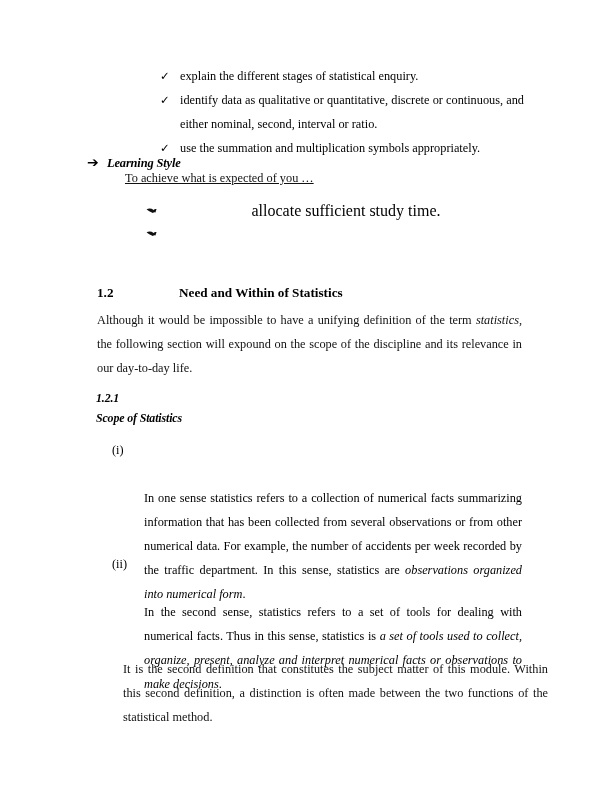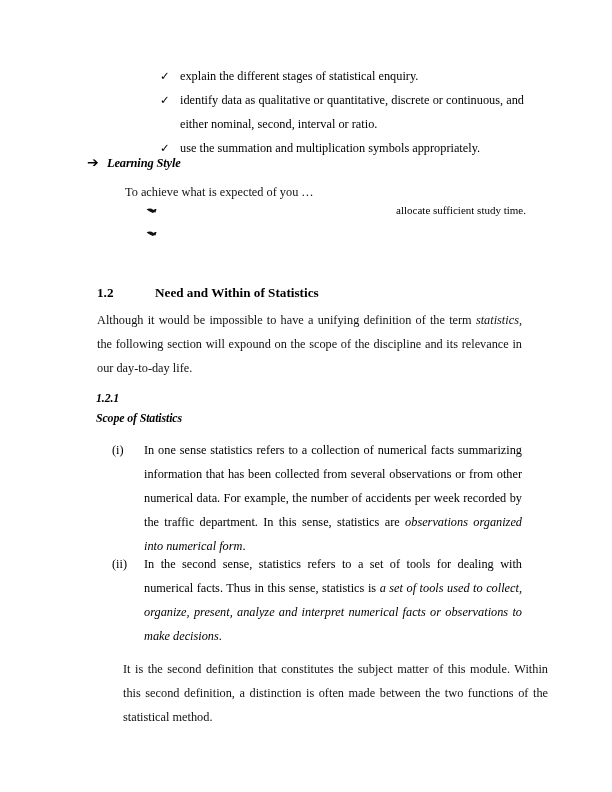--- a/index.html
+++ b/index.html
@@ -82,23 +82,23 @@
   
   .pointer-list {
     position: absolute;
     left: 146px;
     top: 199px;
     width: 380px;
   }
   .pointer-item {
     position: relative;
     padding-left: 20px;
-    font-size: 11px;
+    font-size: 16px;
     line-height: 23px;
-    text-align: right;
+    text-align: center;
   }
   .pointer-item > .mark {
     position: absolute;
     left: 0;
     top: 0;
     line-height: 23px;
     font-family: "DejaVu Sans", sans-serif;
     font-size: 10px;
   }
   .pointer-glyph {
@@ -112,20 +112,21 @@
   
   .section-heading {
     position: absolute;
     left: 97px;
     top: 283px;
     display: flex;
     align-items: baseline;
     font-weight: bold;
     font-size: 13.2px;
     line-height: 20px;
+    gap: 24px;
   }
   .section-heading .sec-num { width: 58px; flex: none; }
 
   
   .subsection-heading {
     position: absolute;
     left: 96px;
     top: 388px;
     display: flex;
     align-items: baseline;
@@ -151,20 +152,21 @@
     position: absolute;
     left: 0;
     top: 0;
     width: 32px;
   }
   .roman-item .rtext {
     display: block;
     margin-left: 32px;
     text-align: justify;
     text-justify: inter-word;
+    margin-top: 48px;
   }
 
   i, .it { font-style: italic; }
 </style>
 </head>
 <body>
 
 <div class="page">
 
   <div class="check-list">
@@ -184,21 +186,21 @@
       <span>use the summation and multiplication symbols appropriately.</span>
     </div>
 
   </div>
 
   <div class="arrow-heading">
     <span class="arrow-glyph">➔</span>
     <span class="arrow-text">Learning Style</span>
   </div>
 
-  <div class="para left" style="left:125px; top:180px; width:400px;">To achieve what is expected of you …</div>
+  <div class="para left" style="left:125px; top:166px; width:400px;text-decoration:underline;">To achieve what is expected of you …</div>
 
   <div class="pointer-list">
 
     <div class="pointer-item">
       <span class="mark">
         <span class="pointer-glyph">
           <svg width="11" height="7" viewBox="0 0 11 7" xmlns="http://www.w3.org/2000/svg">
             <path d="M0.6 1.2 C3 0.2 5.6 0.4 7.6 1.9 C8.6 1.0 9.8 0.9 10.6 1.4 C9.9 2.3 9.6 3.5 9.8 4.6 C8.8 4.0 7.6 4.2 6.8 5.0 C4.9 4.0 2.5 3.0 0.6 1.2 Z" fill="#111111"></path>
           </svg>
         </span>

